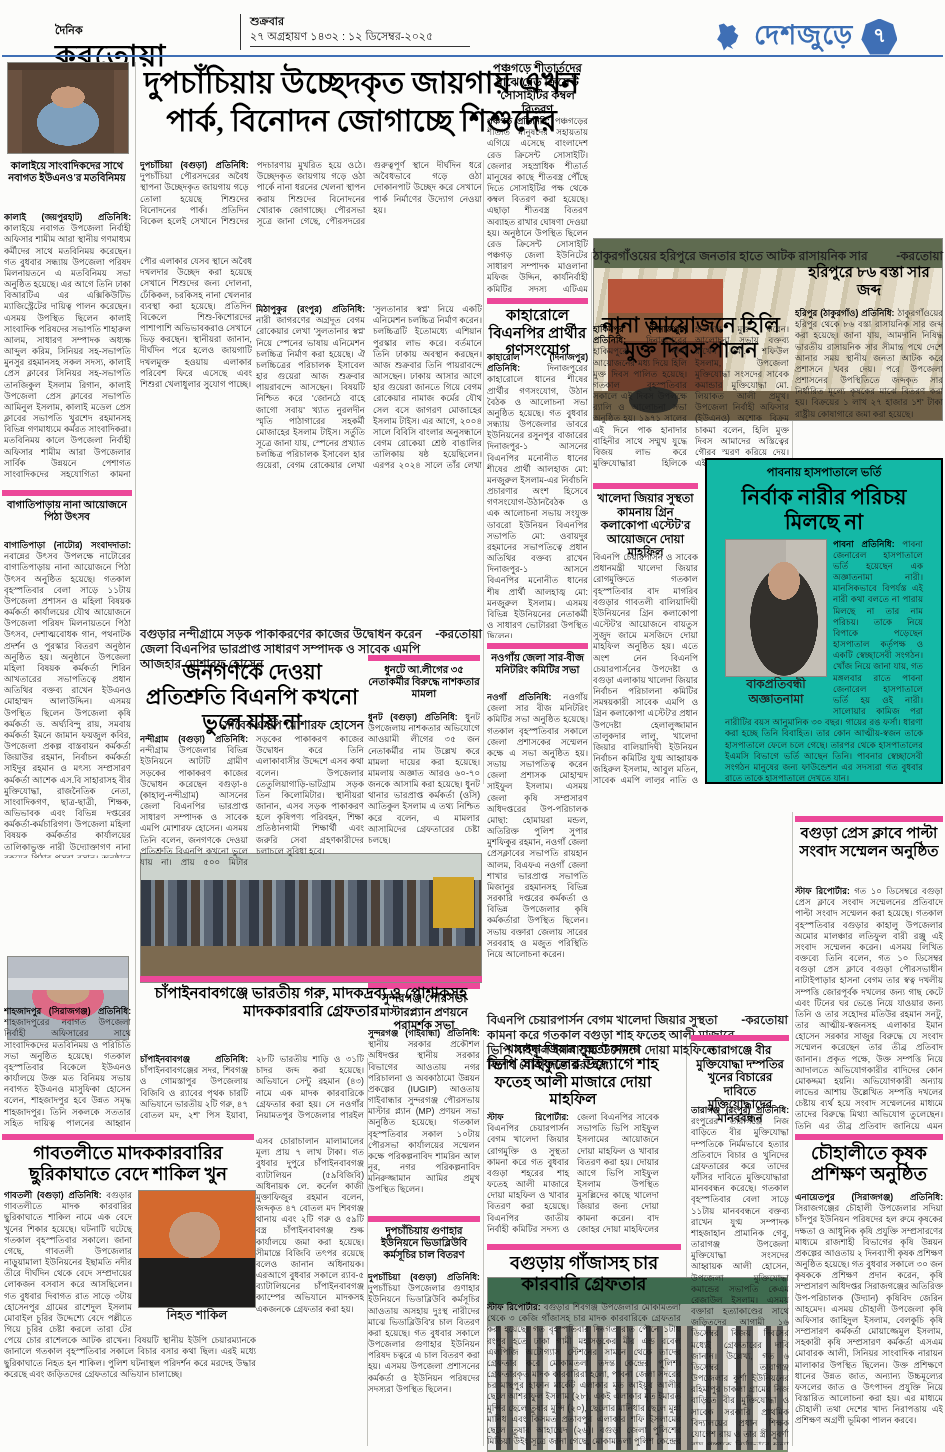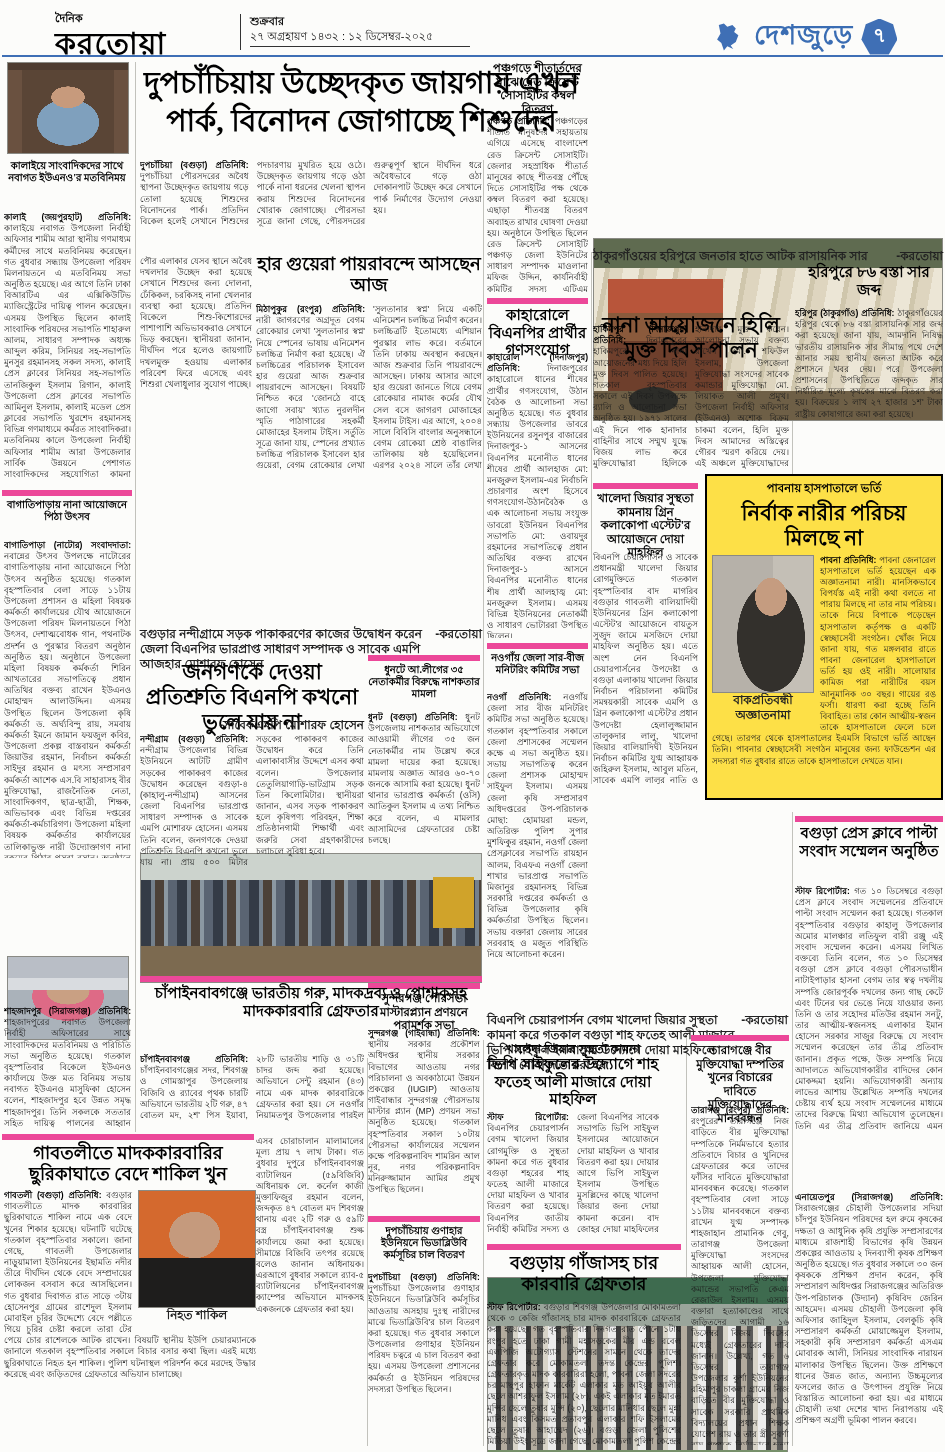--- a/index.html
+++ b/index.html
@@ -20,21 +20,21 @@
   .cols3{column-count:3;column-gap:8px;}
   .cap{font-size:12px;font-weight:bold;color:#222;line-height:1.25;}
   .caprow{display:flex;justify-content:space-between;align-items:flex-start;gap:6px;}
   .credit{white-space:nowrap;font-weight:bold;}
   .photo{position:relative;border:1px solid #8a8a84;box-sizing:border-box;}
   .tsep{border-top:6px solid #ec4899;padding-top:3px;}
   .vrule{background:#c2c2bc;width:1px;}
   .kicker{font-weight:bold;text-align:center;color:#000;}
   
   .masthead-main{font-size:30px;font-weight:900;color:#000;letter-spacing:1px;line-height:1;}
-  .masthead-top{font-size:11px;font-weight:bold;color:#000;}
+  .masthead-top{font-size:11px;font-weight:bold;color:#000;margin-top:12px;}
   .dateblock{font-size:11px;color:#111;line-height:1.35;}
   .section-logo{font-size:27px;font-weight:900;color:#3a6db3;letter-spacing:1px;}
   .badge{width:36px;height:36px;background:#3f6fb5;color:#fff;
          clip-path:polygon(50% 0,88% 16%,100% 58%,76% 100%,24% 100%,0 58%,12% 16%);
          display:flex;align-items:center;justify-content:center;font-weight:bold;font-size:20px;}
   
   .ph-kalai{background:linear-gradient(180deg,#4e3c30 0 8%,transparent 8%),
     radial-gradient(ellipse 14% 12% at 50% 38%,#c79a7c 0 99%,transparent 100%),
     radial-gradient(ellipse 26% 26% at 50% 66%,#7fa0bd 0 99%,transparent 100%),
     linear-gradient(90deg,#6a5140 0 12%,#5a4536 12% 88%,#6a5140 88%);}
@@ -118,21 +118,20 @@
       <div class="photo ph-gabtoli" style="width:118px;height:118px;"></div>
       <figcaption class="cap" style="text-align:center;">নিহত শাকিল</figcaption>
     </figure>
     <p class="body8" style="margin:0;"><b>গাবতলী (বগুড়া) প্রতিনিধি:</b> <span>বগুড়ার গাবতলীতে মাদক কারবারির ছুরিকাঘাতে শাকিল নামে এক বেদে খুনের শিকার হয়েছে। ঘটনাটি ঘটেছে গতকাল বৃহস্পতিবার সকালে। জানা গেছে, গাবতলী উপজেলার নাড়ুয়ামালা ইউনিয়নের ইছামতি নদীর তীরে দীর্ঘদিন থেকে বেদে সম্প্রদায়ের লোকজন বসবাস করে আসছিলেন। গত বুধবার দিবাগত রাত সাড়ে ৩টায় হোসেনপুর গ্রামের রাশেদুল ইসলাম মোবাইল চুরির উদ্দেশ্যে বেদে</span> <span>পল্লীতে গিয়ে চুরির চেষ্টা করলে তারা টের পেয়ে চোর রাশেলকে আটক রাখেন। বিষয়টি স্থানীয় ইউপি চেয়ারম্যানকে জানালে গতকাল বৃহস্পতিবার সকালে বিচার বসার কথা ছিল। এরই মধ্যে ছুরিকাঘাতে নিহত হন শাকিল। পুলিশ ঘটনাস্থল পরিদর্শন করে মরদেহ উদ্ধার করেছে এবং জড়িতদের গ্রেফতারে অভিযান চালাচ্ছে।</span></p>
   </div>
 
   <div class="abs hl h-main" style="left:140px;top:64px;width:443px;">দুপচাঁচিয়ায় উচ্ছেদকৃত জায়গায় এখন পার্ক, বিনোদন জোগাচ্ছে শিশুদের</div>
   <p class="abs body8 cols3" style="left:140px;top:160px;width:342px;height:90px;margin:0;overflow:hidden;"><b>দুপচাঁচিয়া (বগুড়া) প্রতিনিধি:</b> <span>দুপচাঁচিয়া পৌরসদরের অবৈধ স্থাপনা উচ্ছেদকৃত জায়গায় গড়ে তোলা হয়েছে শিশুদের বিনোদনের পার্ক। প্রতিদিন বিকেল হলেই সেখানে শিশুদের পদচারণায় মুখরিত হয়ে ওঠে। উচ্ছেদকৃত জায়গায় গড়ে ওঠা পার্কে নানা ধরনের খেলনা স্থাপন করায় শিশুদের বিনোদনের খোরাক জোগাচ্ছে। পৌরসভা সূত্রে জানা গেছে, পৌরসদরের গুরুত্বপূর্ণ স্থানে দীর্ঘদিন ধরে অবৈধভাবে গড়ে ওঠা দোকানপাট উচ্ছেদ করে সেখানে পার্ক নির্মাণের উদ্যোগ নেওয়া হয়।</span></p>
   <p class="abs body8" style="left:140px;top:256px;width:112px;height:224px;margin:0;overflow:hidden;">পৌর এলাকার যেসব স্থানে অবৈধ দখলদার উচ্ছেদ করা হয়েছে সেখানে শিশুদের জন্য দোলনা, ঢেঁকিকল, চরকিসহ নানা খেলনার ব্যবস্থা করা হয়েছে। প্রতিদিন বিকেলে শিশু-কিশোরদের পাশাপাশি অভিভাবকরাও সেখানে ভিড় করছেন। স্থানীয়রা জানান, দীর্ঘদিন পরে হলেও জায়গাটি দখলমুক্ত হওয়ায় এলাকার পরিবেশ ফিরে এসেছে এবং শিশুরা খেলাধুলার সুযোগ পাচ্ছে।</p>
 
-  <div class="abs hl h-lg" style="left:256px;top:254px;width:226px;">হার গুয়েরা পায়রাবন্দে আসছেন আজ</div>
   <p class="abs body8 cols2" style="left:256px;top:304px;width:226px;height:176px;margin:0;overflow:hidden;"><b>মিঠাপুকুর (রংপুর) প্রতিনিধি:</b> <span>নারী জাগরণের অগ্রদূত বেগম রোকেয়ার লেখা 'সুলতানার স্বপ্ন' নিয়ে স্পেনের ভাষায় এনিমেশন চলচ্চিত্র নির্মাণ করা হয়েছে। ঐ চলচ্চিত্রের পরিচালক ইসাবেল হার গুয়েরা আজ শুক্রবার পায়রাবন্দে আসছেন। বিষয়টি নিশ্চিত করে 'জোনঠে বাহে জাগো সবায়' খ্যাত নুরলদীন স্মৃতি পাঠাগারের সহকর্মী মোজাহের ইসলাম টাইস। সর্তুতি সূত্রে জানা যায়, স্পেনের প্রখ্যাত চলচ্চিত্র পরিচালক ইসাবেল হার গুয়েরা, বেগম রোকেয়ার লেখা 'সুলতানার স্বপ্ন' নিয়ে একটি এনিমেশন চলচ্চিত্র নির্মাণ করেন। চলচ্চিত্রটি ইতোমধ্যে এশিয়ান পুরস্কার লাভ করে। বর্তমানে তিনি ঢাকায় অবস্থান করছেন। আজ শুক্রবার তিনি পায়রাবন্দে আসছেন। ঢাকায় আসার আগে হার গুয়েরা জানতে গিয়ে বেগম রোকেয়ার নামাজ কর্মের যৌথ সেল বসে জাগরণ মোজাহের ইসলাম টাইস। এর আগে, ২০০৪ সালে বিবিসি বাংলার অনুসন্ধানে বেগম রোকেয়া শ্রেষ্ঠ বাঙালির তালিকায় ষষ্ঠ হয়েছিলেন। এরপর ২০২৪ সালে তাঁর লেখা 'সুলতানার স্বপ্ন' ইউনেস্কোর মেমোরি অব দ্য ওয়ার্ল্ড তালিকায় অন্তর্ভুক্ত হয়। রোকেয়া স্মৃতি সংসদের সাধারণ সম্পাদক রফিকুল ইসলাম বিষয়টি নিশ্চিত করেন। তিনি জানান, ১৯৯৪ সালের ৯ ডিসেম্বর থেকে সরকারি ব্যবস্থাপনায় পায়রাবন্দে রোকেয়ার জন্ম ও মৃত্যু দিবস উদযাপন হয়ে আসছে।</span></p>
 
   <div class="abs hl h-xs" style="left:487px;top:62px;width:101px;">পঞ্চগড়ে শীতার্তদের মাঝে রেড ক্রিসেন্ট সোসাইটির কম্বল বিতরণ</div>
   <p class="abs body8" style="left:487px;top:116px;width:101px;height:178px;margin:0;overflow:hidden;"><b>পঞ্চগড় প্রতিনিধি:</b> <span>পঞ্চগড়ের শীতার্ত মানুষদের সহায়তায় এগিয়ে এসেছে বাংলাদেশ রেড ক্রিসেন্ট সোসাইটি। জেলার সহস্রাধিক শীতার্ত মানুষের কাছে শীতবস্ত্র পৌঁছে দিতে সোসাইটির পক্ষ থেকে কম্বল বিতরণ করা হয়েছে। এছাড়া শীতবস্ত্র বিতরণ অব্যাহত রাখার ঘোষণা দেওয়া হয়। অনুষ্ঠানে উপস্থিত ছিলেন রেড ক্রিসেন্ট সোসাইটি পঞ্চগড় জেলা ইউনিটের সাধারণ সম্পাদক মাওলানা মফিজ উদ্দিন, কার্যনির্বাহী কমিটির সদস্য এটিএম কামরুজ্জামান শাহানশাহ, মোশাররফ হোসেন, হায়াতুন আলম, জয়নাল আবেদীন।</span></p>
 
   <div class="abs tsep hl h-md" style="left:487px;top:298px;width:101px;">কাহারোলে বিএনপির প্রার্থীর গণসংযোগ</div>
   <p class="abs body8" style="left:487px;top:352px;width:101px;height:286px;margin:0;overflow:hidden;"><b>কাহারোল (দিনাজপুর) প্রতিনিধি:</b> <span>দিনাজপুরের কাহারোলে ধানের শীষের প্রার্থীর গণসংযোগ, উঠান বৈঠক ও আলোচনা সভা অনুষ্ঠিত হয়েছে। গত বুধবার সন্ধ্যায় উপজেলার ডাবরে ইউনিয়নের রসুনপুর বাজারের দিনাজপুর-১ আসনের বিএনপির মনোনীত ধানের শীষের প্রার্থী আলহাজ মো: মনজুরুল ইসলাম-এর নির্বাচনি প্রচারণার অংশ হিসেবে গণসংযোগ-উঠানবৈঠক ও এক আলোচনা সভায় সংযুক্ত ডাবরো ইউনিয়ন বিএনপির সভাপতি মো: ওবায়দুর রহমানের সভাপতিত্বে প্রধান অতিথির বক্তব্য রাখেন দিনাজপুর-১ আসনে বিএনপির মনোনীত ধানের শীষ প্রার্থী আলহাজ্ব মো: মনজুরুল ইসলাম। এসময় বিভিন্ন ইউনিয়নের নেতাকর্মী ও সাধারণ ভোটাররা উপস্থিত ছিলেন।</span></p>
 
   <div class="abs tsep hl h-sm" style="left:487px;top:643px;width:101px;">নওগাঁয় জেলা সার-বীজ মনিটরিং কমিটির সভা</div>
   <p class="abs body8" style="left:487px;top:692px;width:101px;height:330px;margin:0;overflow:hidden;"><b>নওগাঁ প্রতিনিধি:</b> <span>নওগাঁয় জেলা সার বীজ মনিটরিং কমিটির সভা অনুষ্ঠিত হয়েছে। গতকাল বৃহস্পতিবার সকালে জেলা প্রশাসকের সম্মেলন কক্ষে এ সভা অনুষ্ঠিত হয়। সভায় সভাপতিত্ব করেন জেলা প্রশাসক মোহাম্মদ সাইফুল ইসলাম। এসময় জেলা কৃষি সম্প্রসারণ অধিদপ্তরের উপ-পরিচালক মোছা: হোমায়রা মন্ডল, অতিরিক্ত পুলিশ সুপার মুশফিকুর রহমান, নওগাঁ জেলা প্রেসক্লাবের সভাপতি রায়হান আলম, বিএফএ নওগাঁ জেলা শাখার ভারপ্রাপ্ত সভাপতি মিজানুর রহমানসহ বিভিন্ন সরকারি দপ্তরের কর্মকর্তা ও বিভিন্ন উপজেলার কৃষি কর্মকর্তারা উপস্থিত ছিলেন। সভায় বক্তারা জেলায় সারের সরবরাহ ও মজুত পরিস্থিতি নিয়ে আলোচনা করেন।</span></p>
@@ -145,21 +144,21 @@
     <span>ঠাকুরগাঁওয়ের হরিপুরে জনতার হাতে আটক রাসায়নিক সার</span>
     <span class="credit">-করতোয়া</span>
   </div>
 
   <div class="abs hl h-xl" style="left:593px;top:266px;width:196px;margin-top:47px;">নানা আয়োজনে হিলি মুক্ত দিবস পালন</div>
   <p class="abs body8 cols2" style="left:593px;top:324px;width:196px;height:152px;margin:0;overflow:hidden;"><b>হাকিমপুর (দিনাজপুর) প্রতিনিধি:</b> <span>দিনাজপুরের হাকিমপুরে নানা আয়োজনের মধ্য দিয়ে হিলি মুক্ত দিবস পালিত হয়েছে। গতকাল বৃহস্পতিবার সকালে এই দিবস উপলক্ষে র‌্যালি ও আলোচনা সভা অনুষ্ঠিত হয়। ১৯৭১ সালের এই দিনে পাক হানাদার বাহিনীর সাথে সম্মুখ যুদ্ধে বিজয় লাভ করে মুক্তিযোদ্ধারা হিলিকে হানাদার মুক্ত করেন। আলোচনা সভায় বক্তব্য রাখেন মো. শফিউল ইসলাম, উপজেলা মুক্তিযোদ্ধা সংসদের সাবেক কমান্ডার মুক্তিযোদ্ধা মো. লিয়াকত আলী প্রমুখ। উপজেলা নির্বাহী অফিসার (ইউএনও) অশোক বিক্রম চাকমা বলেন, হিলি মুক্ত দিবস আমাদের অস্তিত্বের গৌরব স্মরণ করিয়ে দেয়। এই অঞ্চলে মুক্তিযোদ্ধাদের বীরত্ব ছিল অনন্য। তাদের আত্মত্যাগের ফলেই আজ আমরা স্বাধীন দেশের নাগরিক।</span></p>
 
   <div class="abs hl h-md" style="left:795px;top:264px;width:148px;">হরিপুরে ৮৬ বস্তা সার জব্দ</div>
   <p class="abs body8" style="left:795px;top:308px;width:148px;height:166px;margin:0;overflow:hidden;"><b>হরিপুর (ঠাকুরগাঁও) প্রতিনিধি:</b> <span>ঠাকুরগাঁওয়ের হরিপুর থেকে ৮৬ বস্তা রাসায়নিক সার জব্দ করা হয়েছে। জানা যায়, আমদানি নিষিদ্ধ ভারতীয় রাসায়নিক সার সীমান্ত পথে দেশে আনার সময় স্থানীয় জনতা আটক করে প্রশাসনে খবর দেয়। পরে উপজেলা প্রশাসনের উপস্থিতিতে জব্দকৃত সার নির্ধারিত মূল্যে কৃষকের মাঝে বিতরণ করা হয়। বিক্রয়ের ১ লাখ ২৭ হাজার ১শ' টাকা রাষ্ট্রীয় কোষাগারে জমা করা হয়েছে।</span></p>
 
-  <div class="abs" style="left:705px;top:474px;width:238px;height:326px;border:2px solid #000;box-sizing:border-box;padding:4px 5px;overflow:hidden;background:#fde047;">
+  <div class="abs" style="left:705px;top:458px;width:238px;height:326px;border:2px solid #000;box-sizing:border-box;padding:4px 18px;overflow:hidden;background:#14b8a6;">
     <div class="kicker" style="font-size:11.5px;">পাবনায় হাসপাতালে ভর্তি</div>
     <div class="hl h-xl" style="margin:2px 0 4px;">নির্বাক নারীর পরিচয় মিলছে না</div>
     <figure style="float:left;width:102px;margin:0 6px 2px 0;">
       <div class="photo ph-pabna" style="width:102px;height:138px;"></div>
       <figcaption class="cap" style="text-align:center;">বাকপ্রতিবন্ধী অজ্ঞাতনামা</figcaption>
     </figure>
     <p class="body8" style="margin:0;"><b>পাবনা প্রতিনিধি:</b> <span>পাবনা জেনারেল হাসপাতালে ভর্তি হয়েছেন এক অজ্ঞাতনামা নারী। মানসিকভাবে বিপর্যস্ত এই নারী কথা বলতে না পারায় মিলছে না তার নাম পরিচয়। তাকে নিয়ে বিপাকে পড়েছেন হাসপাতাল কর্তৃপক্ষ ও একটি স্বেচ্ছাসেবী সংগঠন। খোঁজ নিয়ে জানা যায়, গত মঙ্গলবার রাতে পাবনা জেনারেল হাসপাতালে ভর্তি হয় ওই নারী। সালোয়ার কামিজ পরা নারীটির বয়স আনুমানিক ৩০ বছর। গায়ের রঙ ফর্সা। ধারণা করা হচ্ছে তিনি বিবাহিত। তার কোন আত্মীয়-স্বজন তাকে হাসপাতালে ফেলে চলে গেছে। তারপর থেকে হাসপাতালের ইএমসি বিভাগে ভর্তি আছেন তিনি। পাবনার স্বেচ্ছাসেবী সংগঠন মানুষের জন্য ফাউন্ডেশন এর সদস্যরা গত বুধবার রাতে তাকে হাসপাতালে দেখতে যান।</span></p>
   </div>
 
   <div class="abs tsep hl h-xs" style="left:593px;top:483px;width:105px;">খালেদা জিয়ার সুস্থতা কামনায় গ্রিন কলাকোপা এস্টেট'র আয়োজনে দোয়া মাহফিল</div>
@@ -200,15 +199,16 @@
 
   <div class="abs tsep hl h-xs" style="left:691px;top:1035px;width:98px;">তারাগঞ্জে বীর মুক্তিযোদ্ধা দম্পতির খুনের বিচারের দাবিতে মুক্তিযোদ্ধাদের মানববন্ধন</div>
   <p class="abs body8" style="left:691px;top:1105px;width:98px;height:340px;margin:0;overflow:hidden;"><b>তারাগঞ্জ (রংপুর) প্রতিনিধি:</b> <span>রংপুরের তারাগঞ্জে নিজ বাড়িতে বীর মুক্তিযোদ্ধা দম্পতিকে নির্মমভাবে হত্যার প্রতিবাদে বিচার ও খুনিদের গ্রেফতারের করে তাদের ফাঁসির দাবিতে মুক্তিযোদ্ধারা মানববন্ধন করেছে। গতকাল বৃহস্পতিবার বেলা সাড়ে ১১টায় মানববন্ধনে বক্তব্য রাখেন যুগ্ম সম্পাদক শাহজাহান প্রামানিক গেবু, তারাগঞ্জ উপজেলা মুক্তিযোদ্ধা সংসদের আহ্বায়ক আলী হোসেন, উপজেলা মুক্তিযোদ্ধা কমান্ডের সভাপতি কেএম রেজাউল ইসলাম। এসময় বক্তারা হত্যাকাণ্ডের সাথে জড়িতদের আগামী ১৬ ডিসেম্বর বিজয় দিবসের মধ্যেই গ্রেফতারের দাবি জানান। উল্লেখ্য, গত ৬ ডিসেম্বর তারাগঞ্জ উপজেলার কুর্শা ইউনিয়নের রহিমাপুর চাকলা গ্রামের নিজ বাড়িতে বীর মুক্তিযোদ্ধা ও সাবেক সরকারি প্রাথমিক বিদ্যালয়ের প্রধান শিক্ষক যোগেশ রায় ও তার স্ত্রী সুবর্ণা রায় পুষ্পকে নির্মমভাবে হত্যা করা হয়। হত্যাকাণ্ডের ৫ দিন পেরিয়ে গেলেও এখনও খুনের রহস্য উদঘাটন করতে পারেনি প্রশাসন।</span></p>
 
   <div class="abs tsep hl h-lg" style="left:487px;top:1244px;width:194px;">বগুড়ায় গাঁজাসহ চার কারবারি গ্রেফতার</div>
   <p class="abs body8" style="left:487px;top:1302px;width:194px;height:144px;margin:0;overflow:hidden;"><b>স্টাফ রিপোর্টার:</b> <span>বগুড়ার শিবগঞ্জ উপজেলার মোকামতলা থেকে ৩ কেজি গাঁজাসহ চার মাদক কারবারিকে গ্রেফতার করা হয়েছে। গত বৃহস্পতিবার দিনগত রাত পৌনে ১টায় রংপুর হতে ঢাকা গামী মহাসড়কের মীর এন্ড রবেল এলপিজি অটোগ্যাস স্টেশনের সামনে থেকে তাদের গ্রেফতার করে মোকামতলা তদন্ত কেন্দ্রের পুলিশ। গ্রেফতারকৃত মাদক কারবারিরা হলো, পাবনা জেলা সদরের চর মাছপুর হাফান মার্কেট এলাকার মৃত আইয়ুব আলীর ছেলে আশরাফুল ইসলাম (২৮), একই এলাকার মৃত ইমারত মুন্সির ছেলে তুষার মুন্সি (২০), ছেলোর মানিধার ছেলে মুন্না মানিধ এবং কিসমত প্রতাবপুর এলাকার শফি ইসলামের ছেলে তুষার আহাম্মেদ (২৬)। বগুড়া জেলা পুলিশের মিডিয়া উইং সূত্রে জানা গেছে, মোকামতলা পুলিশ কেন্দ্রের সদস্যরা গোপন সংবাদের ভিত্তিতে চেকপোস্ট বসিয়ে ঢাকাগামী যাত্রীবাহী বাসে তল্লাশি করে মাদক কারবারিদের নিকট থেকে ৩ কেজি গাঁজাসহ ঐ চার জন মাদক কারবারিকে গ্রেফতার করা হয়।</span></p>
 
   <div class="abs tsep hl h-md" style="left:795px;top:816px;width:148px;">বগুড়া প্রেস ক্লাবে পাল্টা সংবাদ সম্মেলন অনুষ্ঠিত</div>
   <p class="abs body8" style="left:795px;top:886px;width:148px;height:244px;margin:0;overflow:hidden;"><b>স্টাফ রিপোর্টার:</b> <span>গত ১০ ডিসেম্বরে বগুড়া প্রেস ক্লাবে সংবাদ সম্মেলনের প্রতিবাদে পাল্টা সংবাদ সম্মেলন করা হয়েছে। গতকাল বৃহস্পতিবার বগুড়ার কাহালু উপজেলার অমোর মালঞ্চার লতিফুল বারী রঞ্জু এই সংবাদ সম্মেলন করেন। এসময় লিখিত বক্তব্যে তিনি বলেন, গত ১০ ডিসেম্বর বগুড়া প্রেস ক্লাবে বগুড়া পৌরসভাধীন নাটাইপাড়ার হাসনা বেগম তার স্বত্ব দখলীয় সম্পত্তি জোরপূর্বক দখলের জন্য গাছ কেটে এবং টিনের ঘর ভেঙে নিয়ে যাওয়ার জন্য তিনি ও তার সহোদর মতিউর রহমান সনটু, তার আত্মীয়-স্বজনসহ এলাকার ইমান হোসেন সরকার সাজুর বিরুদ্ধে যে সংবাদ সম্মেলন করেছেন তার তীব্র প্রতিবাদ জানান। প্রকৃত পক্ষে, উক্ত সম্পত্তি নিয়ে আদালতে অভিযোগকারীর বাদিদের কোন মোকদ্দমা হয়নি। অভিযোগকারী অন্যায় লাভের আশায় উল্লেখিত সম্পত্তি দখলের চেষ্টায় ব্যর্থ হয়ে সংবাদ সম্মেলনের মাধ্যমে তাদের বিরুদ্ধে মিথ্যা অভিযোগ তুলেছেন। তিনি এর তীব্র প্রতিবাদ জানিয়ে এমন কর্মকাণ্ড থেকে বিরত থাকার আহ্বান জানান।</span></p>
 
+  <div class="abs tsep hl h-lg" style="left:795px;top:1134px;width:148px;">চৌহালীতে কৃষক প্রশিক্ষণ অনুষ্ঠিত</div>
   <p class="abs body8" style="left:795px;top:1192px;width:148px;height:236px;margin:0;overflow:hidden;"><b>এনায়েতপুর (সিরাজগঞ্জ) প্রতিনিধি:</b> <span>সিরাজগঞ্জের চৌহালী উপজেলার সদিয়া চাঁদপুর ইউনিয়ন পরিষদের হল রুমে কৃষকের দক্ষতা ও আধুনিক কৃষি প্রযুক্তি সম্প্রসারণের মাধ্যমে রাজশাহী বিভাগের কৃষি উন্নয়ন প্রকল্পের আওতায় ২ দিনব্যাপী কৃষক প্রশিক্ষণ অনুষ্ঠিত হয়েছে। গত বুধবার সকালে ৩০ জন কৃষককে প্রশিক্ষণ প্রদান করেন, কৃষি সম্প্রসারণ অধিদপ্তর সিরাজগঞ্জের অতিরিক্ত উপ-পরিচালক (উদ্যান) কৃষিবিদ জেরিন আহমেদ। এসময় চৌহালী উপজেলা কৃষি অফিসার জাহিদুল ইসলাম, বেলকুচি কৃষি সম্প্রসারণ কর্মকর্তা মোয়াজ্জেমুল ইসলাম, সহকারী কৃষি সম্প্রসারণ কর্মকর্তা এসএম মোবারক আলী, সিনিয়র সাংবাদিক নারায়ন মালাকার উপস্থিত ছিলেন। উক্ত প্রশিক্ষণে ধানের উন্নত জাত, অন্যান্য উচ্চমূল্যের ফসলের জাত ও উৎপাদন প্রযুক্তি নিয়ে বিস্তারিত আলোচনা করা হয়। এর মাধ্যমে চৌহালী তথা দেশের খাদ্য নিরাপত্তায় এই প্রশিক্ষণ অগ্রণী ভূমিকা পালন করবে।</span></p>
 
 </div>
 
 </body></html>

